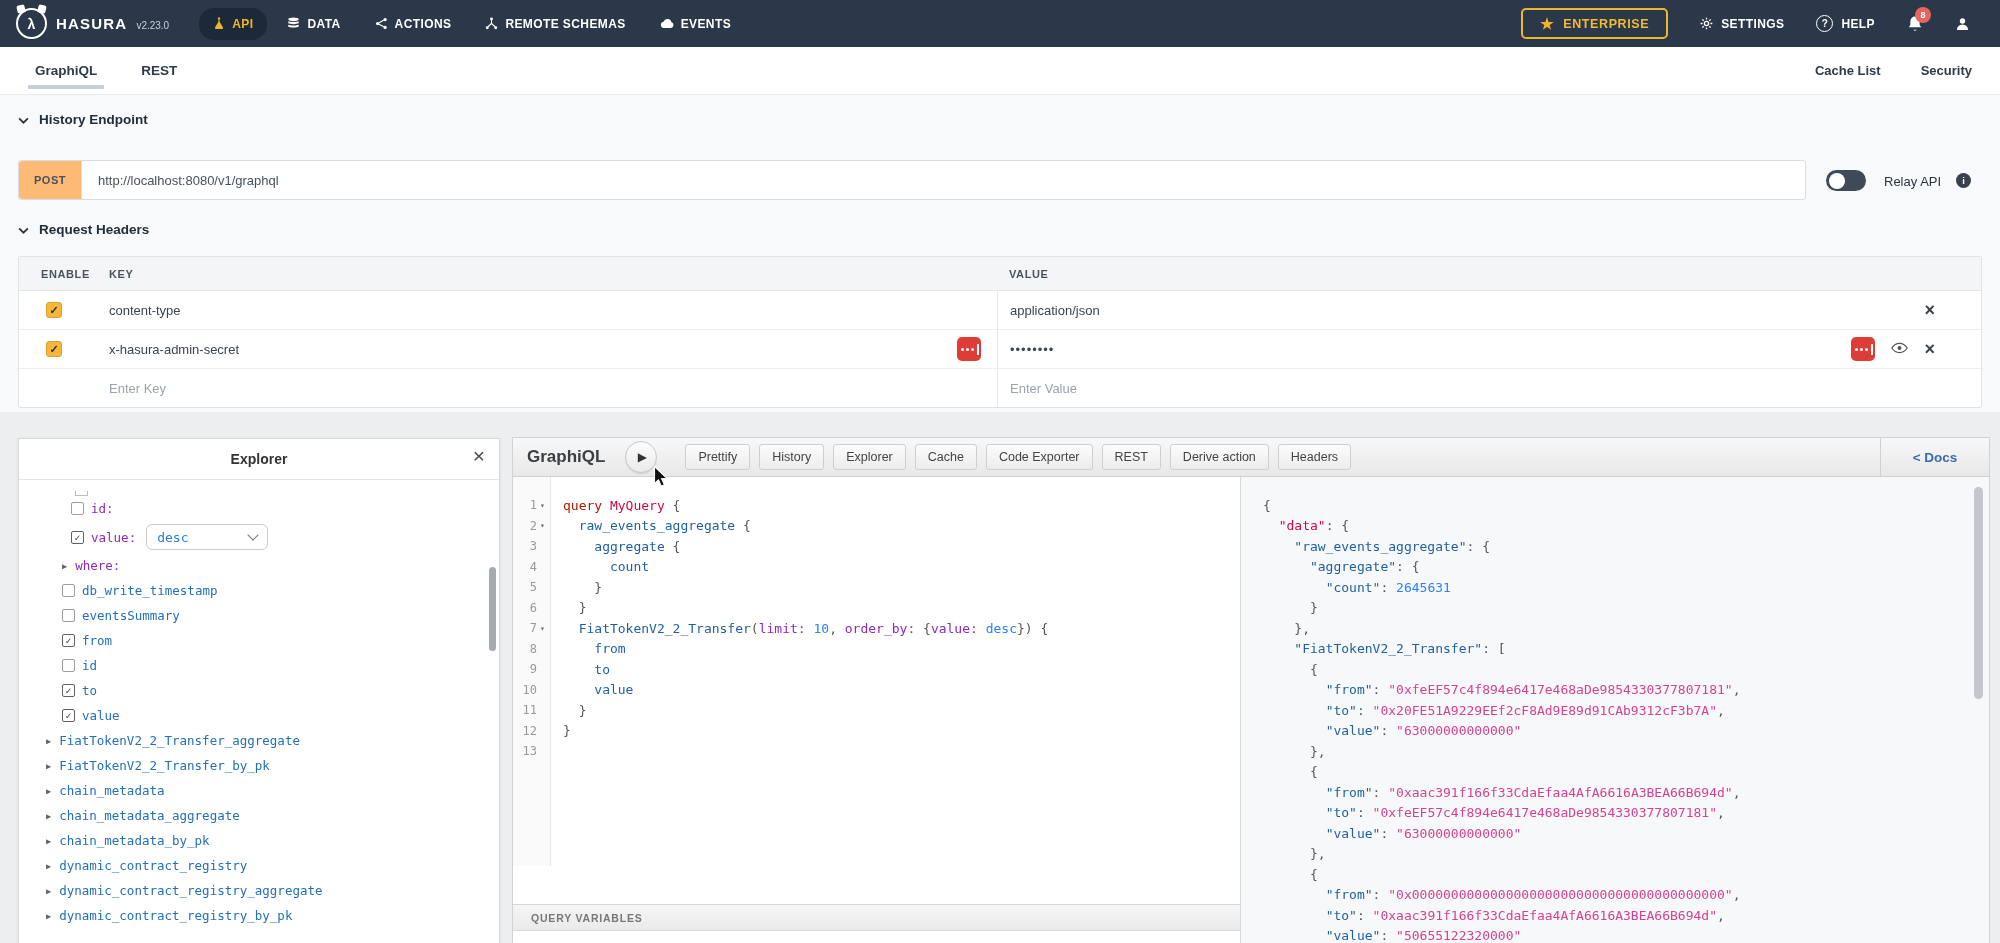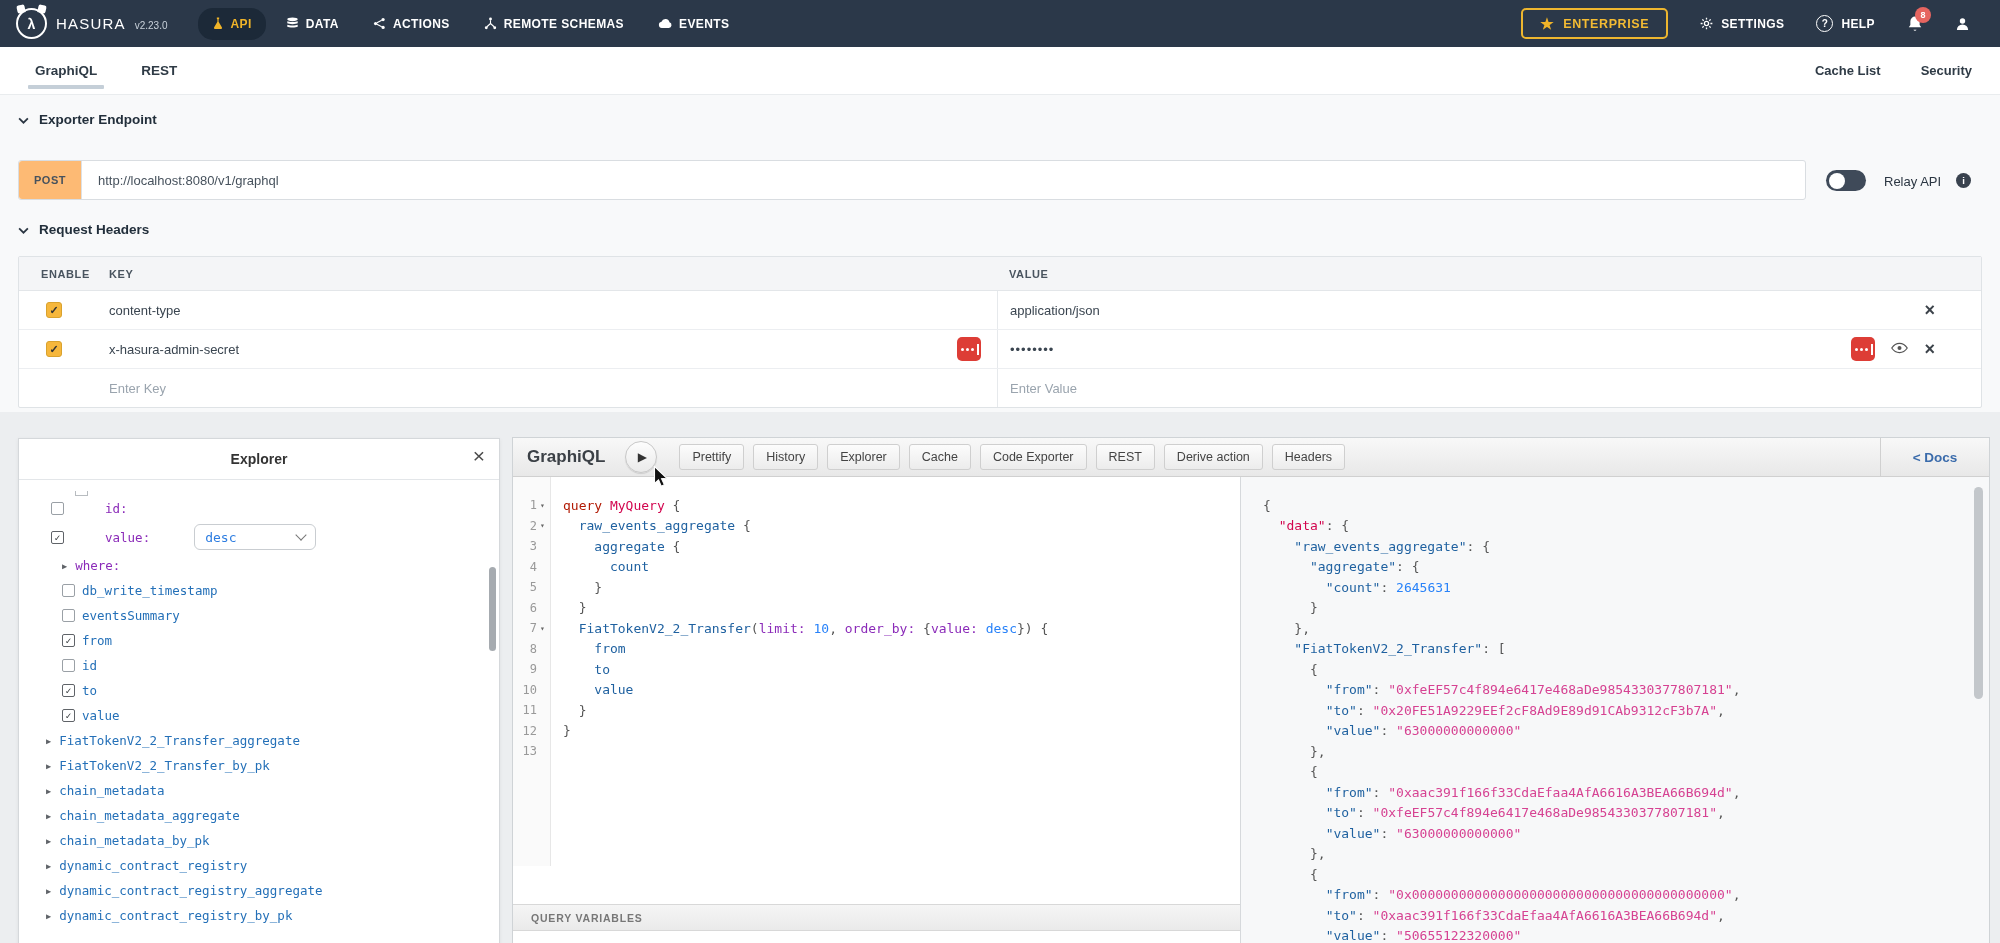--- a/index.html
+++ b/index.html
@@ -7,21 +7,21 @@
           font-family:"Liberation Sans",sans-serif;}
 
   
   .topnav{position:absolute;top:0;left:0;right:0;height:47px;background:#2b3849;display:flex;align-items:center;color:#fff;}
   .logo-wrap{display:flex;align-items:center;margin-left:16px;}
   .logo{width:27px;height:27px;border:2.5px solid #fff;border-radius:50%;display:flex;align-items:center;justify-content:center;
         font-weight:700;font-size:14px;color:#fff;position:relative;background:#2b3849;}
   .logo::before,.logo::after{content:'';position:absolute;top:-5px;width:8px;height:8px;background:#fff;border-radius:2px 2px 0 2px;}
   .logo::before{left:-1px;transform:rotate(-12deg);}
   .logo::after{right:-1px;transform:rotate(12deg);border-radius:2px 2px 2px 0;}
-  .brand{font-size:15px;font-weight:400;letter-spacing:1.2px;margin-left:9px;}
+  .brand{font-size:15px;font-weight:700;letter-spacing:1.2px;margin-left:9px;}
   .version{font-size:10px;color:#c8d1da;margin-left:9px;margin-top:3px;}
   .nav-items{display:flex;align-items:center;margin-left:30px;gap:6px;}
   .nav-item{display:flex;align-items:center;gap:7px;padding:9px 14px;border-radius:15px;font-size:12px;font-weight:700;
             letter-spacing:.4px;cursor:pointer;white-space:nowrap;}
   .nav-item.active{background:#1c2938;color:#f0b429;}
   .icon-span{display:flex;align-items:center;}
   .nav-right{margin-left:auto;display:flex;align-items:center;gap:32px;margin-right:30px;}
   .enterprise{display:flex;align-items:center;gap:9px;border:2px solid #edb62f;border-radius:5px;padding:6px 17px;
               color:#f3bb33;font-weight:700;font-size:12.5px;letter-spacing:.6px;cursor:pointer;}
   .star{color:#f0b429;font-size:15px;line-height:1;}
@@ -84,21 +84,21 @@
 
   .explorer-card{position:absolute;left:18px;top:26px;width:482px;height:520px;background:#fff;border:1px solid #d5d8db;
                  box-shadow:0 1px 4px rgba(0,0,0,.06);box-sizing:border-box;overflow:hidden;}
   .explorer-head{height:40px;border-bottom:1px solid #e3e6e9;display:flex;align-items:center;justify-content:center;
                  position:relative;font-size:14px;font-weight:700;color:#333;}
   .explorer-close{position:absolute;right:14px;top:5px;font-size:21px;color:#4a4a4a;font-weight:400;cursor:pointer;}
   .explorer-tree{font-family:"DejaVu Sans Mono",monospace;font-size:12.5px;padding-top:6px;}
   .xrow{display:flex;align-items:center;height:25px;}
   .x-dd-row{height:32px;}
   .x-partial{height:10px;align-items:flex-end;}
-  .x-arg{padding-left:32px;gap:34px;}
+  .x-arg{padding-left:52px;}
   .x-field{padding-left:43px;}
   .x-arg-expand{padding-left:43px;}
   .x-type{padding-left:27px;}
   .partial-box{margin-left:56px;width:13px;height:5px;border:1.5px solid #b8bcc0;border-top:none;box-sizing:border-box;}
   .xcheck{width:13px;height:13px;border:1.5px solid #9aa0a6;border-radius:2px;margin-right:7px;display:flex;align-items:center;
           justify-content:center;font-size:10px;color:#3c4043;background:#fff;box-sizing:border-box;flex:none;}
   .xcheck.checked{border-color:#5f6368;}
   .xlabel-arg{color:#8B2BB9;}
   .xlabel-field{color:#2470b8;}
   .xtri{color:#5f6368;font-size:8.5px;margin-right:8px;flex:none;}
@@ -110,21 +110,21 @@
 
   
   .gql-panel{position:absolute;left:512px;top:25px;width:1478px;height:521px;background:#fff;border:1px solid #cfd3d6;
              display:flex;flex-direction:column;box-sizing:border-box;}
   .gql-toolbar{height:38px;min-height:38px;background:linear-gradient(#f8f8f8,#e8e8e8);border-bottom:1px solid #d0d0d0;
                display:flex;align-items:center;padding-left:14px;}
   .gql-title{font-size:17px;color:#3b4046;font-weight:600;}
   .play-btn{margin-left:20px;width:32px;height:32px;border-radius:50%;background:linear-gradient(#fdfdfd,#eaeaea);
             border:1px solid #c8c8c8;display:flex;align-items:center;justify-content:center;box-shadow:0 1px 1px rgba(0,0,0,.12);cursor:pointer;box-sizing:border-box;}
   .play-tri{color:#333;font-size:12px;margin-left:2px;}
-  .gbtn-wrap{display:flex;gap:9px;margin-left:22px;}
+  .gbtn-wrap{display:flex;gap:9px;margin-left:28px;}
   .gbtn{padding:5px 12px;font-size:12.5px;color:#444;background:linear-gradient(#fcfcfc,#ececec);border:1px solid #cfcfcf;
         border-radius:3px;font-family:"Liberation Sans",sans-serif;cursor:pointer;white-space:nowrap;}
   .docs-box{margin-left:auto;height:100%;width:108px;border-left:1px solid #d0d0d0;display:flex;align-items:center;
             justify-content:center;font-size:13.5px;font-weight:600;color:#3a6bab;cursor:pointer;}
 
   .gql-body{flex:1;display:flex;min-height:0;}
   .editor-col{width:728px;display:flex;flex-direction:column;border-right:1px solid #d6d9dc;box-sizing:border-box;}
   .editor-scroll{flex:1;display:flex;overflow:hidden;}
   .gutter{width:38px;background:#fafafa;border-right:1px solid #e7e7e7;padding-top:18px;box-sizing:border-box;}
   .gl{height:20.5px;display:flex;align-items:center;justify-content:flex-end;padding-right:2px;
@@ -264,21 +264,21 @@
       <div>Security</div>
     </div>
   </div>
 
   <div class="section-head" style="top:112px;">
     <span class="chev">
       <svg width="11" height="7" viewBox="0 0 12 8">
           <path d="M1 1.5l5 5 5-5" stroke="#2b3642" stroke-width="2" fill="none"></path>
         </svg>
     </span>
-    <span>Exporter Endpoint</span>
+    <span>History Endpoint</span>
   </div>
   <div class="endpoint-row">
     <div class="post-label">POST</div>
     <div class="endpoint-input">http://localhost:8080/v1/graphql</div>
   </div>
   <div class="relay-toggle">
       <div class="relay-knob"></div>
     </div>
   <div class="relay-label">Relay API</div>
   <div class="info-icon">i</div>

